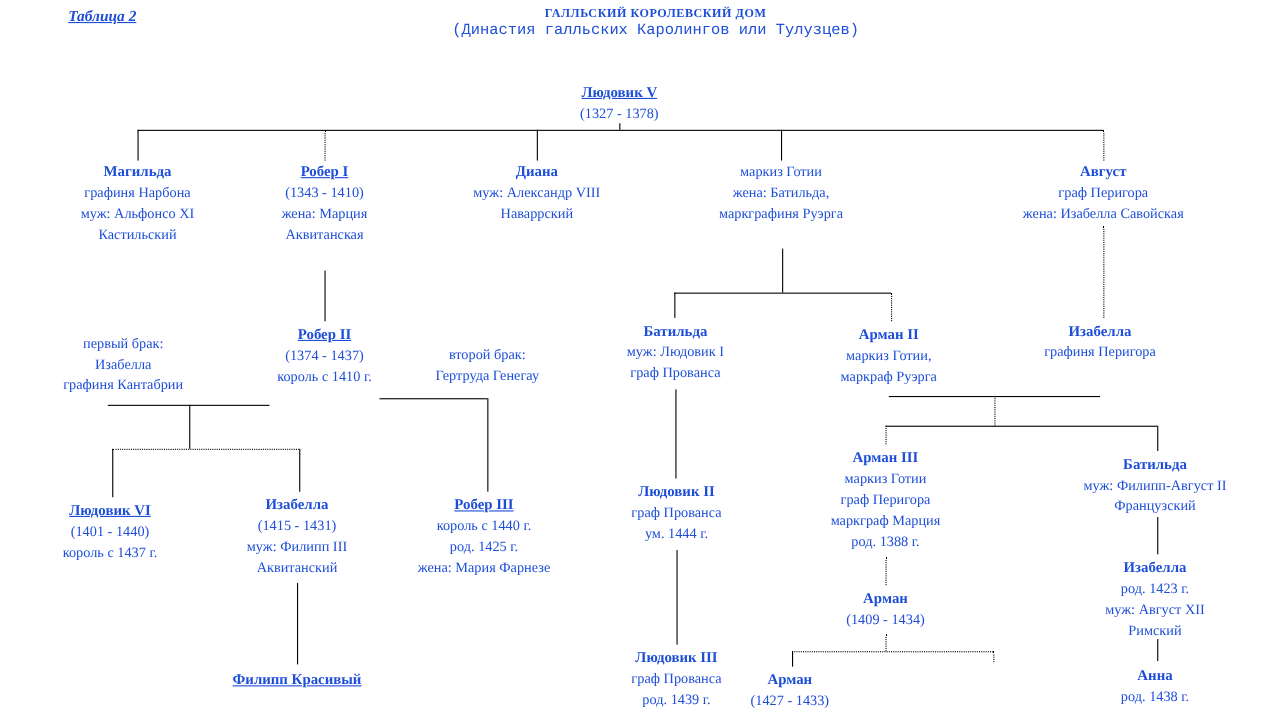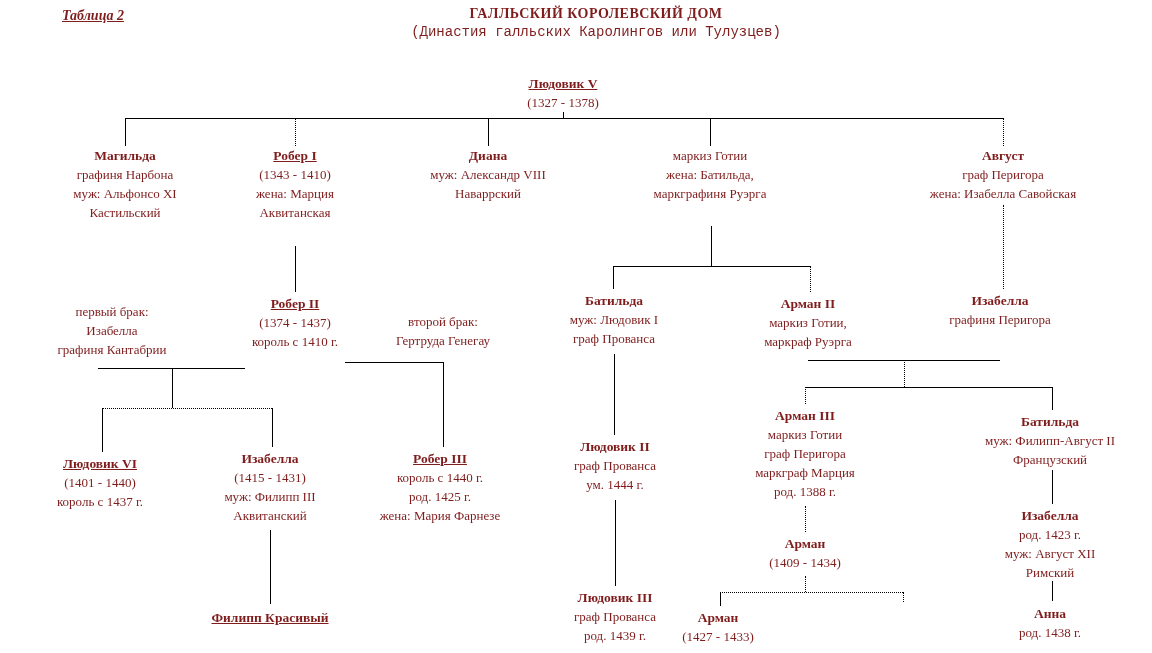--- a/index.html
+++ b/index.html
@@ -1,34 +1,34 @@
 <!DOCTYPE html>
 <html><head>
 <meta charset="utf-8">
 <style>
   html,body{margin:0;padding:0;background:#fff;}
   #page{
     position:relative;
     width:1152px;height:653px;
     background:#fff;
     font-family:"Liberation Serif","DejaVu Serif",serif;
-    color:#7f1d1d;
+    color:#1d4ed8;
     overflow:hidden;
   }
   
   .tbl-label{
     position:absolute;left:62px;top:8px;
     font-size:14px;font-style:italic;font-weight:bold;
     text-decoration:underline;
   }
   .hdr{
     position:absolute;left:40px;top:6px;width:1112px;
     text-align:center;
   }
-  .hdr .title{font-size:14px;font-weight:bold;letter-spacing:.5px;}
+  .hdr .title{font-size:11px;font-weight:bold;letter-spacing:.5px;}
   .hdr .subtitle{font-size:14px;margin-top:2px;font-family:Liberation Mono, monospace;}
   
   .node{
     position:absolute;
     text-align:center;
     font-size:13px;
     line-height:19px;
   }
   .nm{font-weight:bold;font-size:13.5px;}
   .nm.u{text-decoration:underline;}

